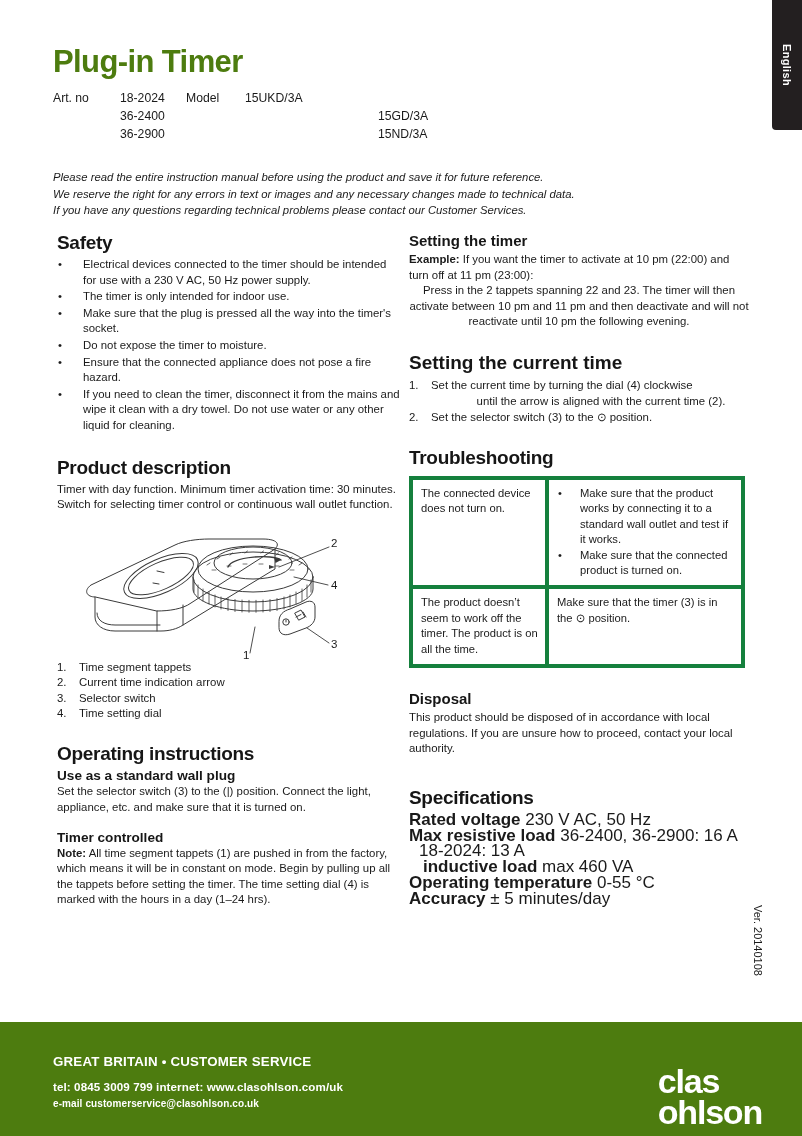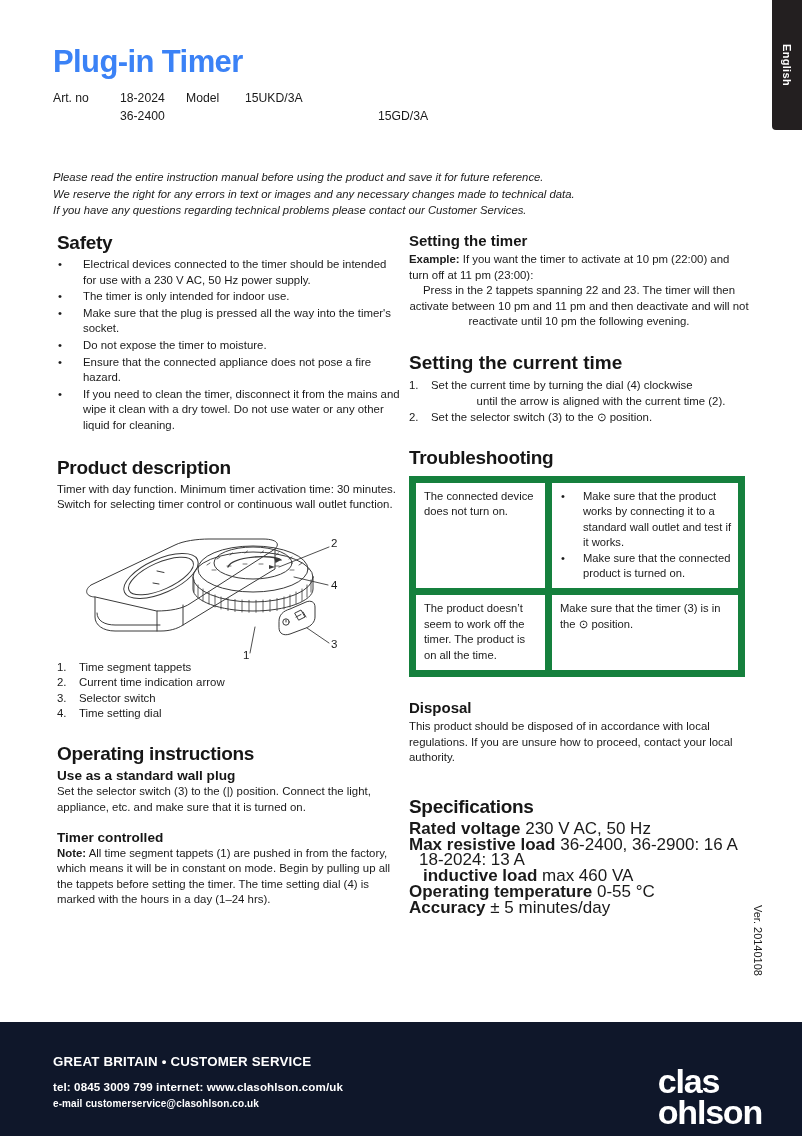--- a/index.html
+++ b/index.html
@@ -53,21 +53,21 @@
     width: 772px; height: 1022px;
     padding: 0;
   }
 
   .header { position: absolute; left: 53px; top: 44px; width: 700px; }
   h1.title {
     margin: 0;
     font-size: 31px;
     font-weight: bold;
     letter-spacing: -0.6px;
-    color: #3b82f6;
+    color: #4d7c0f;
   }
   .artno-block { margin-top: 9px; font-size: 12.2px; line-height: 18px; }
   .artno-row { position: relative; height: 18px; white-space: nowrap; }
   .artno-row .c-lbl   { display: inline-block; }
   .artno-row .c-art   { position: absolute; left: 67px; }
   .artno-row .c-mdlbl { position: absolute; left: 133px; }
   .artno-row .c-mdl   { position: absolute; left: 192px; }
   .artno-row .c-mdl2  { position: absolute; left: 325px; }
 
   .intro {
@@ -140,21 +140,21 @@
   .figure svg { display: block; }
 
   
   table.ts {
     border-collapse: collapse;
     width: 336px;
     margin-top: 7px;
     table-layout: fixed;
   }
   table.ts td {
-    border: 7px solid #15803d;
+    border: 4px solid #15803d;
     vertical-align: top;
     padding: 6px 7px 7px 8px;
     font-size: 11.2px;
     line-height: 15.4px;
   }
   table.ts td.c1 { width: 136px; }
   table.ts ul { margin: 0; padding: 0; list-style: none; }
   table.ts ul li { position: relative; padding-left: 23px; }
   table.ts ul li .bul { position: absolute; left: 1px; top: 0; }
 
@@ -162,21 +162,21 @@
   .specs { font-size: 17px; line-height: 15.8px; margin-top: 2px; }
   .specs .k { font-weight: bold; }
   .specs .indent { padding-left: 10px; }
   .specs .indent2 { padding-left: 14px; }
 
   
   .footer {
     position: absolute;
     left: 0; top: 1022px;
     width: 802px; height: 114px;
-    background: #0f172a;
+    background: #4d7c0f;
     color: #ffffff;
   }
   .footer .fhead {
     position: absolute; left: 53px; top: 32px;
     font-size: 13.3px; font-weight: bold; letter-spacing: 0.2px;
   }
   .footer .fline1 {
     position: absolute; left: 53px; top: 58px;
     font-size: 11.6px; font-weight: bold; letter-spacing: 0.1px;
   }
@@ -209,20 +209,24 @@
     <div class="artno-block">
       <div class="artno-row">
         <span class="c-lbl">Art. no</span>
         <span class="c-art">18-2024</span>
         <span class="c-mdlbl">Model</span>
         <span class="c-mdl">15UKD/3A</span>
       </div>
       <div class="artno-row">
         <span class="c-art">36-2400</span>
         <span class="c-mdl2">15GD/3A</span>
+      </div>
+      <div class="artno-row">
+        <span class="c-art">36-2900</span>
+        <span class="c-mdl2">15ND/3A</span>
       </div>
     </div>
   </div>
 
   <div class="intro">
     <div>Please read the entire instruction manual before using the product and save it for future reference.</div>
     <div>We reserve the right for any errors in text or images and any necessary changes made to technical data.</div>
     <div>If you have any questions regarding technical problems please contact our Customer Services.</div>
   </div>
 

